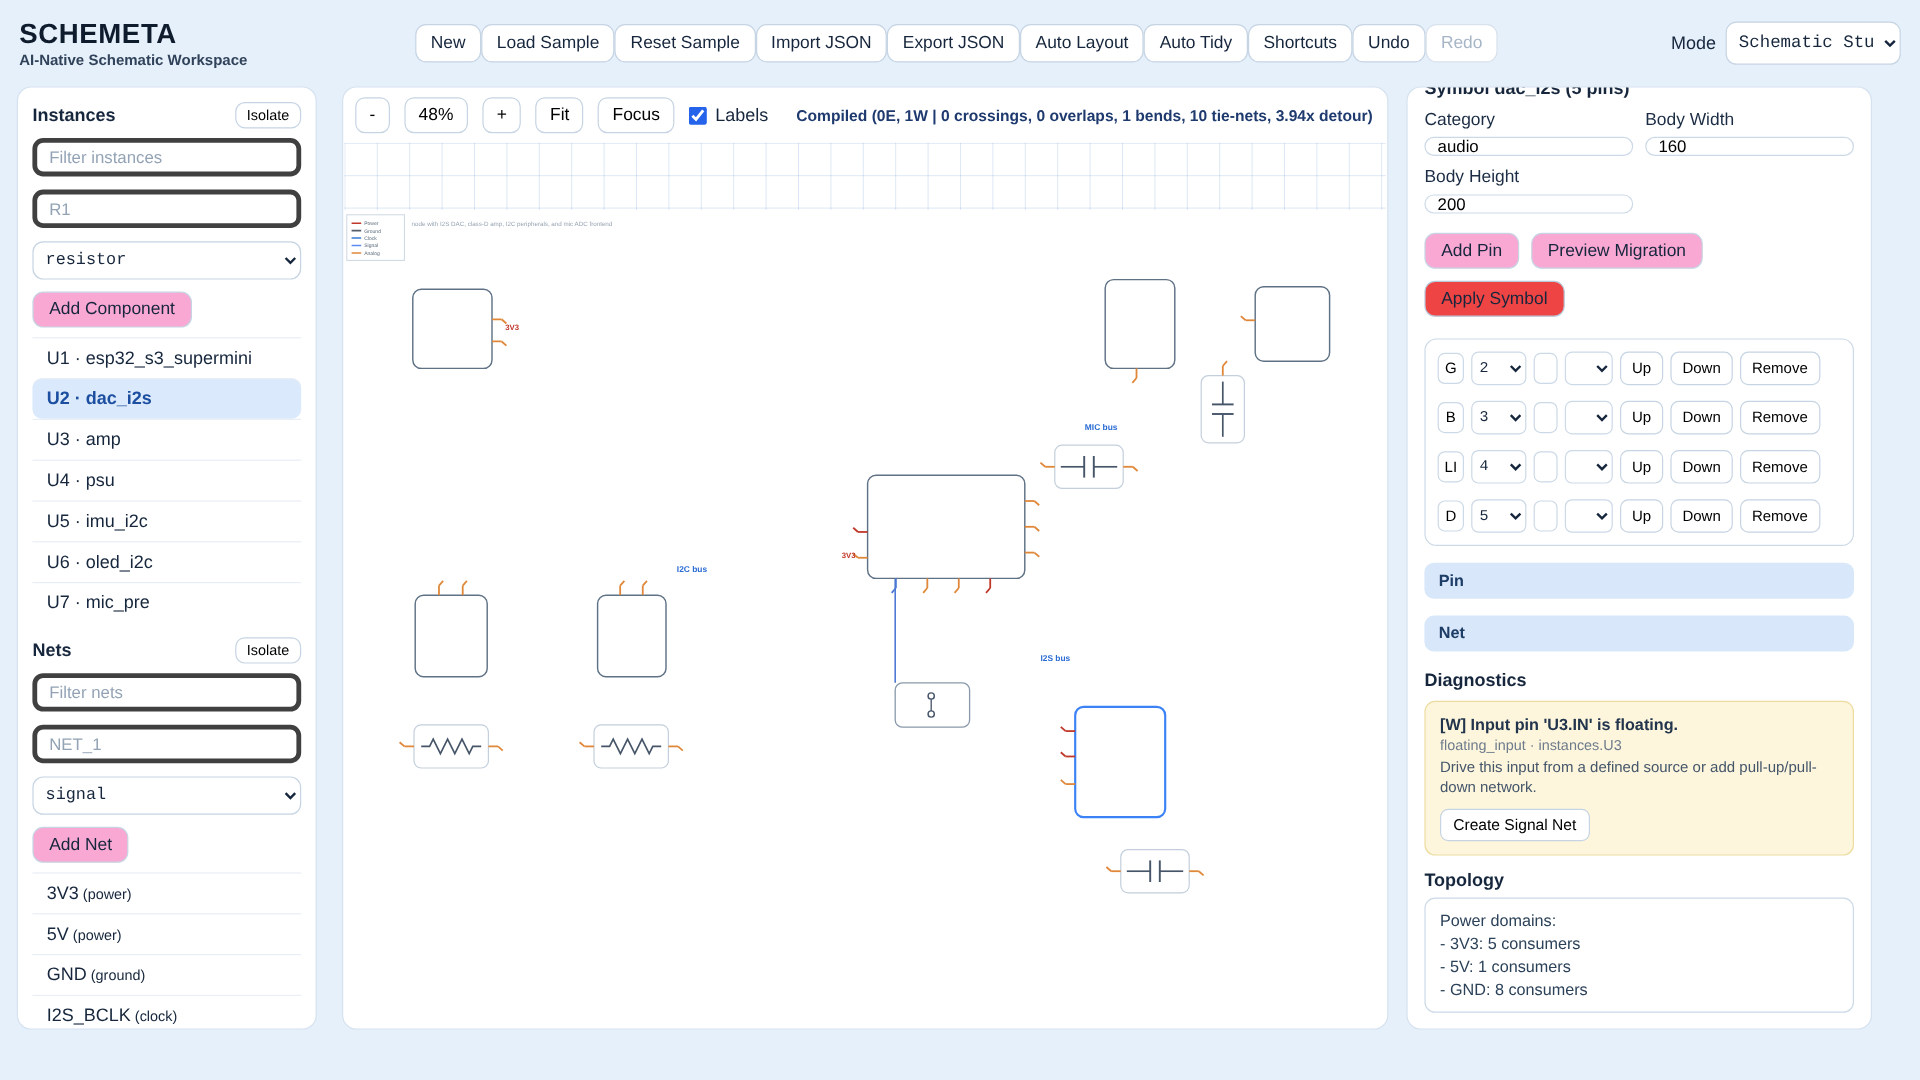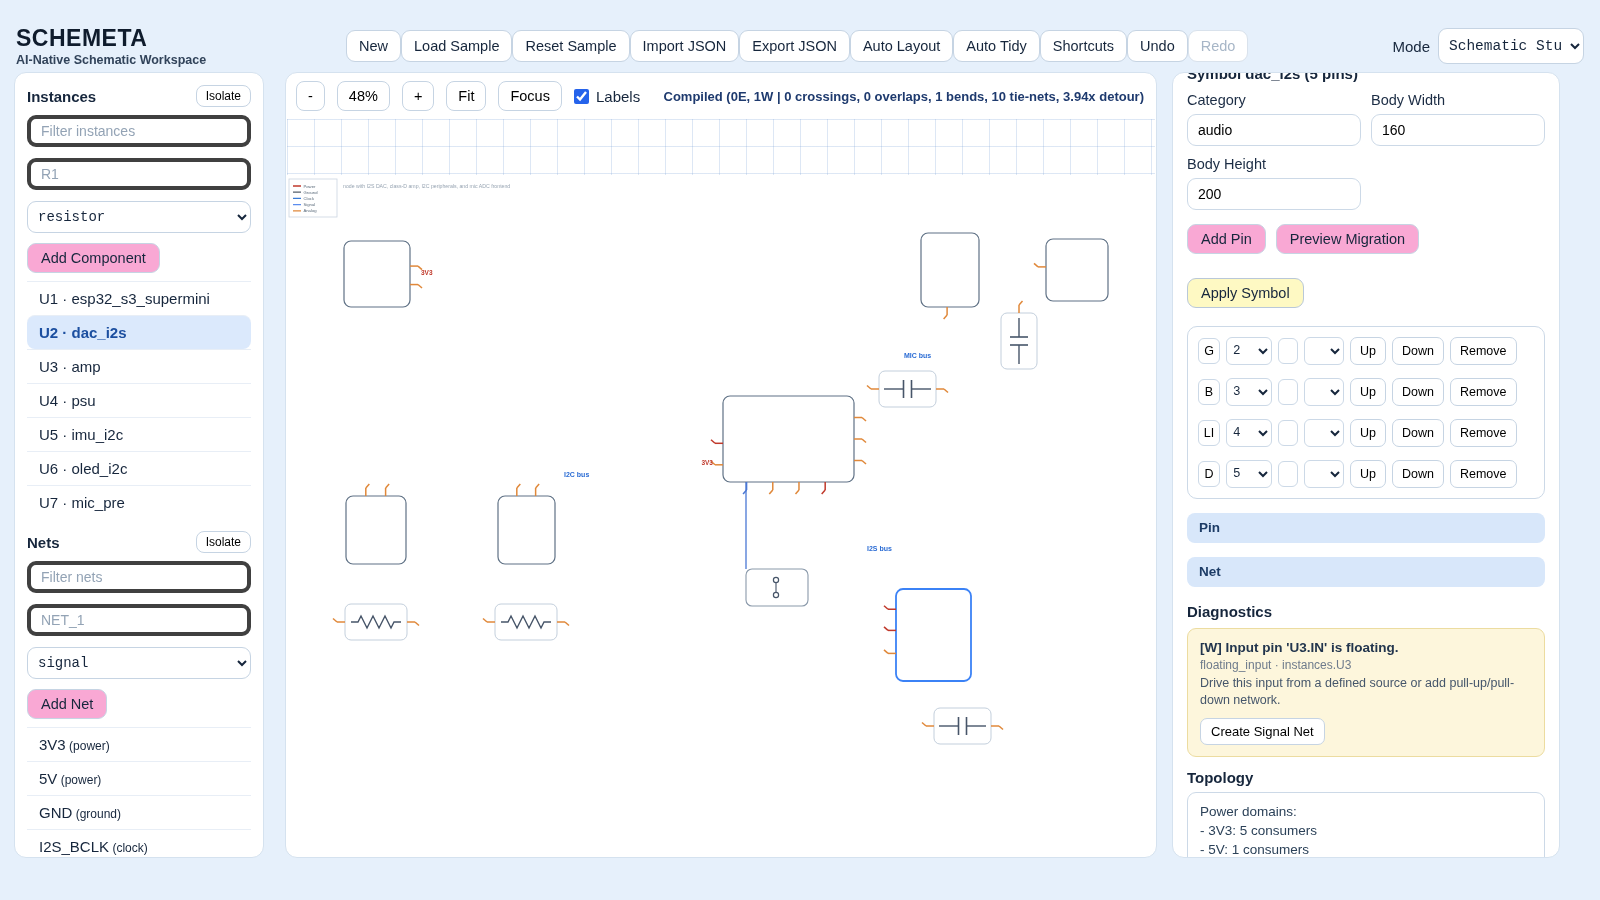--- a/index.html
+++ b/index.html
@@ -1,20 +1,20 @@
 <!DOCTYPE html>
 <html><head>
 <meta charset="utf-8">
 <style>
   *{box-sizing:border-box}
   html,body{margin:0;padding:0}
   body{width:1600px;height:900px;background:#e6f0fb;font-family:"Liberation Sans",sans-serif;color:#16263c;overflow:hidden;position:relative}
 
   
-  header{position:absolute;left:0;top:14px;width:1600px;height:64px;display:flex;align-items:center;padding:0 16px}
+  header{position:absolute;left:0;top:4px;width:1600px;height:64px;display:flex;align-items:center;padding:0 16px}
   .brand{width:330px}
   .app-title{font-size:23px;font-weight:800;letter-spacing:.5px;color:#0f1c2d}
   .app-sub{font-size:12.5px;font-weight:700;color:#31435a;margin-top:1px}
   .hbtns{display:flex;align-items:flex-start}
   .hbtn{background:#fff;border:1px solid #c6d4e3;border-radius:9px;padding:7px 12px;font-size:14.5px;font-family:inherit;color:#16263c;white-space:nowrap;cursor:pointer}
   .hbtn.disabled{color:#a7b6c7;border-color:#d9e2ec}
   .mode{margin-left:auto;display:flex;align-items:center;gap:8px;font-size:15px}
   select{font-family:Liberation Mono, monospace;background:#fff;border:1px solid #c6d4e3;border-radius:9px;color:#16263c}
   #mode-select{height:36px;width:146px;font-size:14.5px;padding:0 6px}
 
@@ -48,24 +48,24 @@
     background-image:linear-gradient(to right,rgba(120,160,215,.25) 1px,transparent 1px),
                      linear-gradient(to bottom,rgba(120,160,215,.25) 1px,transparent 1px);
     background-size:27px 27px}
   #schematic{position:absolute;left:1px;top:46px;width:868px;height:739px}
 
   
   .sym-header{margin-top:-8px;font-size:15px;font-weight:700;white-space:nowrap}
   .lbl-row{display:grid;grid-template-columns:1fr 1fr;gap:10px;margin-top:10px;font-size:14.5px;color:#1b2c44}
   .lbl-row.single{grid-template-columns:1fr}
   .inp-row{display:grid;grid-template-columns:1fr 1fr;gap:10px;margin-top:6px}
-  .rp-inp{height:32px;border:1px solid #ccd9e7;border-radius:9px;padding:0 10px;font-size:14px;font-family:inherit;width:100%}
+  .rp-inp{height:16px;border:1px solid #ccd9e7;border-radius:9px;padding:0 10px;font-size:14px;font-family:inherit;width:100%}
   .half{width:calc(50% - 5px);margin-top:6px}
   .btn-row{display:flex;gap:10px;margin-top:14px}
-  .apply-btn{margin-top:24px;background:#fef9c3;border-color:#b9c8d9}
+  .apply-btn{margin-top:10px;background:#ef4444;border-color:#b9c8d9}
   .pin-box{margin-top:18px;border:1px solid #ccd9e7;border-radius:10px;padding:10px;display:flex;flex-direction:column;gap:13px}
   .pin-row{display:flex;gap:6px;align-items:center}
   .pr-tag{width:22px;height:26px;border:1px solid #ccd9e7;border-radius:6px;text-align:center;font-size:12.5px;font-family:inherit;padding:0}
   .pr-num{width:46px;height:28px;font-size:12.5px;border-radius:6px;border:1px solid #ccd9e7;padding:0 2px}
   .pr-blank{width:20px;height:26px;border:1px solid #ccd9e7;border-radius:6px;padding:0}
   .pr-side{width:40px;height:28px;border-radius:6px;border:1px solid #ccd9e7}
   .pr-btn{background:#fff;border:1px solid #c6d4e3;border-radius:7px;height:28px;font-size:12.5px;padding:0 9px;font-family:inherit;cursor:pointer;white-space:nowrap}
   .section-bar{margin-top:14px;background:#d8e7fa;border-radius:8px;height:30px;line-height:30px;padding:0 12px;font-size:13.5px;font-weight:700;color:#1d3c66;cursor:pointer}
   .diag-head{margin:16px 0 8px;font-size:15px;font-weight:700}
   .warn-card{background:#fdf6dc;border:1px solid #ecdca0;border-radius:9px;padding:11px 12px}

